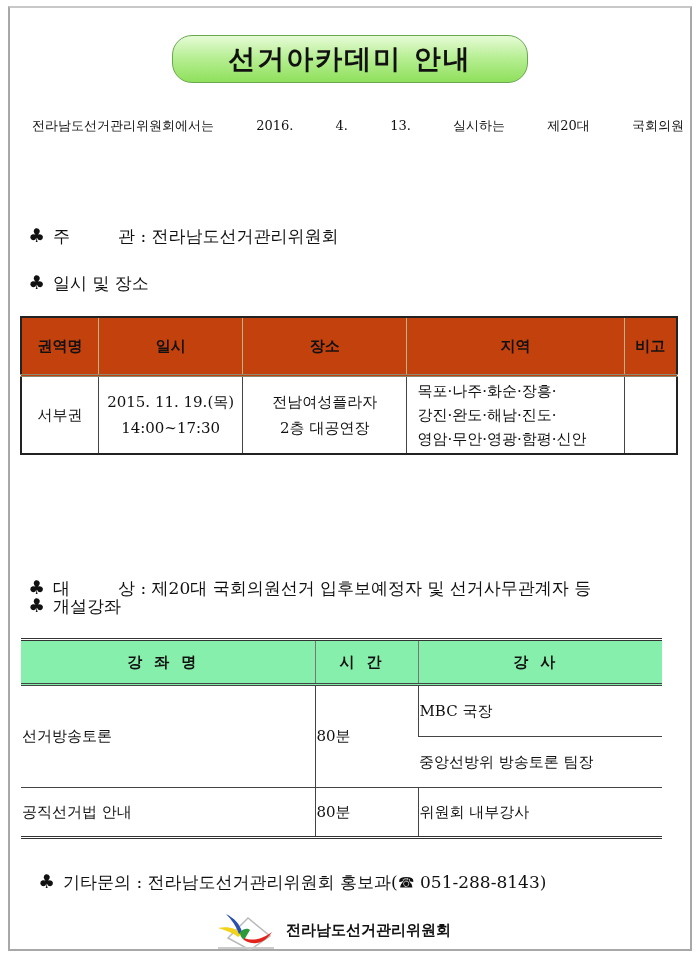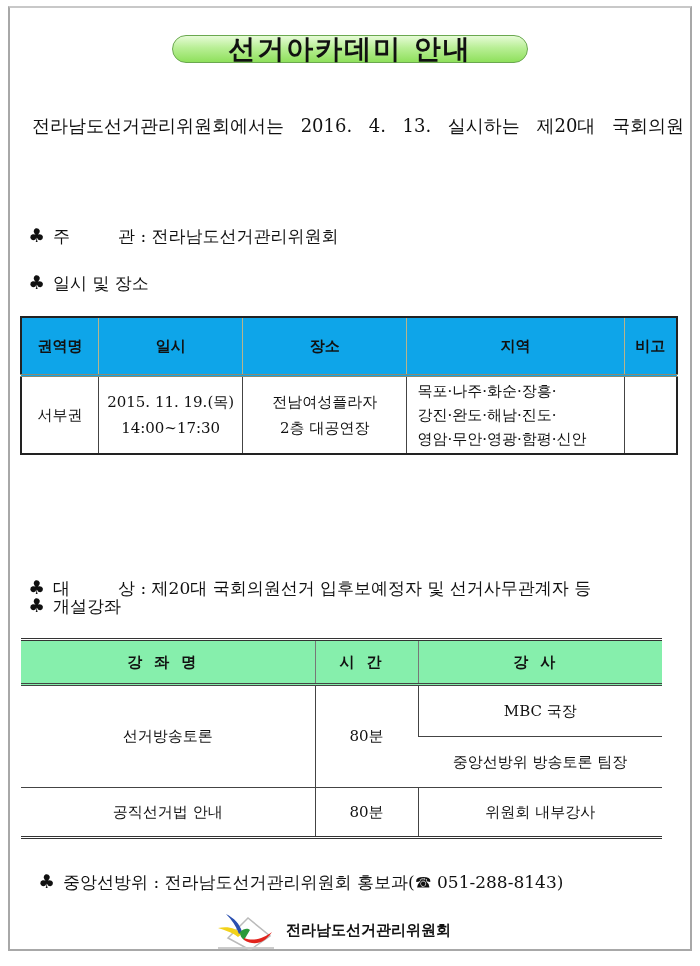--- a/index.html
+++ b/index.html
@@ -10,51 +10,51 @@
     }
     .page-frame {
       position: absolute; left: 8px; top: 6px; width: 684px; height: 945px;
       border-top: 2px solid #c8c8c8;
       border-left: 2px solid #a8a8a8;
       border-right: 2px solid #a8a8a8;
       border-bottom: 2px solid #a8a8a8;
       box-sizing: border-box;
     }
     .title-pill {
-      position: absolute; left: 172px; top: 35px; width: 356px; height: 28px;
+      position: absolute; left: 172px; top: 35px; width: 356px; height: 48px;
       border-radius: 20px;
       border: 1.5px solid #6aa84f;
       background: linear-gradient(to bottom, #e6fbd6 0%, #b9ef96 45%, #8fe05c 100%);
       display: flex; align-items: center; justify-content: center;
       box-sizing: border-box;
     }
     .title-pill span {
       font-family: "DejaVu Serif", serif; font-size: 27px; font-weight: bold;
       letter-spacing: 2px; color: #111;
     }
     .intro {
       position: absolute; left: 20px; top: 106px; width: 664px;
-      font-size: 18px; line-height: 40px; text-align: justify;
+      font-size: 13px; line-height: 40px; text-align: justify;
       text-align-last: justify;
     }
     .intro p { margin: 0; }
     .intro p.last { text-align-last: left; }
     .bullet {
       position: absolute; left: 28px; font-size: 17px; white-space: nowrap;
     }
     .bullet .club { font-size: 19px; margin-right: 8px; }
     .bullet .gap { display: inline-block; }
     table { border-collapse: collapse; position: absolute; }
     .t1 {
       left: 20px; top: 316px; width: 658px;
       border: 2px solid #222;
       font-size: 15px;
     }
     .t1 th {
-      background: #0ea5e9; height: 54px; font-family: "DejaVu Sans", sans-serif;
+      background: #c2410c; height: 54px; font-family: "DejaVu Sans", sans-serif;
       font-weight: bold; font-size: 15px;
       border-left: 1px solid #b8b48a; border-right: 1px solid #b8b48a;
       border-bottom: 3px double #8a8a70;
     }
     .t1 td {
       border: 1px solid #444; text-align: center; line-height: 26px;
     }
     .t1 td.region { text-align: left; padding-left: 10px; }
     .t1 tr.r1 td { height: 78px; }
     .t1 tr.r2 td { height: 74px; }
@@ -64,21 +64,20 @@
     }
     .t2 th {
       background: #86efac; height: 40px; font-family: "DejaVu Sans", sans-serif;
       font-weight: bold; font-size: 15px; letter-spacing: 12px;
       border-bottom: 3px double #444;
       border-left: 1px solid #777;
     }
     .t2 th:first-child { border-left: none; }
     .t2 td {
       border-left: 1px solid #444; border-top: 1px solid #444;
-      text-align: center;
     }
     .t2 td:first-child { border-left: none; }
     .t2 tr.sub td { height: 48px; }
     .t2 tr.last td { height: 46px; }
     .footer-logo {
       position: absolute; left: 214px; top: 910px; display: flex; align-items: center;
     }
     .footer-logo .org {
       font-family: "DejaVu Sans", sans-serif; font-weight: bold; font-size: 15px;
       margin-left: 8px;
@@ -175,21 +174,21 @@
   </tr>
   <tr class="last">
     <td>공직선거법 안내</td>
     <td>80분</td>
     <td>위원회 내부강사</td>
   </tr>
 </tbody>
   </table>
 
 <div class="bullet" style="top:870px; left:38px">
-  <span class="club">♣</span><span>중앙선방위</span>
+  <span class="club">♣</span><span>기타문의</span>
   <span>:</span>
   <span>전라남도선거관리위원회 홍보과(</span><span>☎</span>
   <span>051-288-8143)</span>
 </div>
 
 <div class="footer-logo">
   <svg width="64" height="40" viewBox="0 0 64 40">
     <polygon points="14,28 34,8 56,26 36,40" fill="none" stroke="#bbbbbb" stroke-width="1.5"></polygon>
     <line x1="4" y1="38" x2="60" y2="38" stroke="#cccccc" stroke-width="2"></line>
     <path d="M4,18 C14,16 22,18 28,24 L24,27 C18,22 10,20 4,18 Z" fill="#f2d21b"></path>

